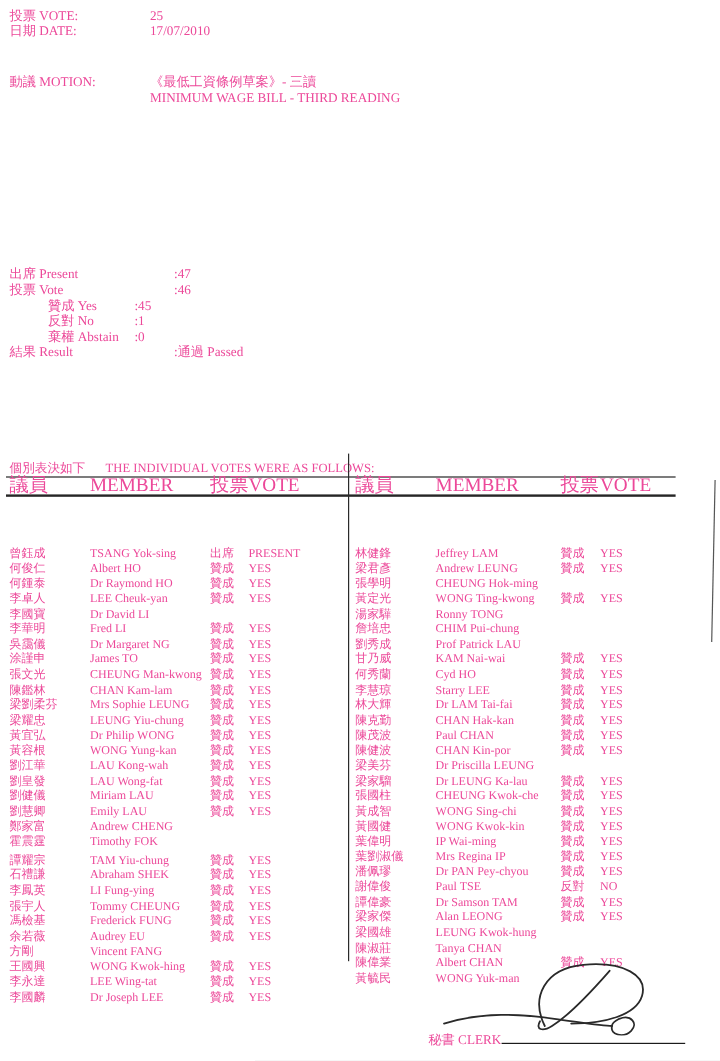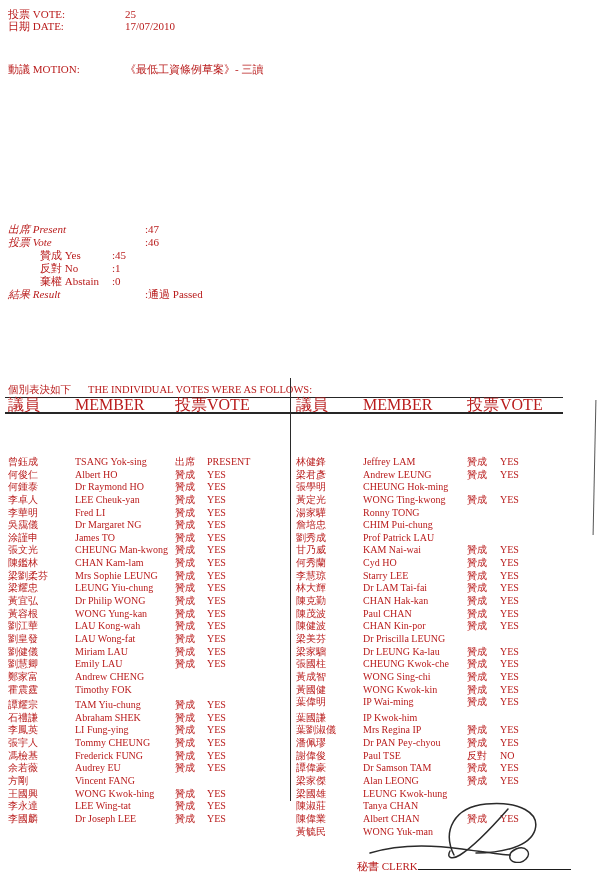--- a/index.html
+++ b/index.html
@@ -1,26 +1,26 @@
 <!DOCTYPE html>
 <html><head>
 <meta charset="utf-8">
 <style>
   html,body { margin:0; padding:0; background:#e8e8e8; }
   .page {
     position:relative; width:600px; height:884px; margin:0 auto;
-    background:#ffffff; color:#b91c1c;
+    background:#ffffff; color:#ec4899;
     font-family:"Liberation Serif","DejaVu Serif",serif;
     overflow:hidden;
   }
   
   .kv { position:absolute; left:8px; font-size:11px; line-height:12px; white-space:nowrap; }
   .kv .k { display:inline-block; vertical-align:top; }
   .w117 .k { width:117px; }
-  .w137 .k { width:137px;font-style:italic; }
+  .w137 .k { width:137px; }
   .kv.sub { left:40px; }
   .kv.sub .k { width:72px; }
   .stack { display:inline-block; vertical-align:top; }
   .stack span { display:block; line-height:12.6px; }
   
   .caption { position:absolute; left:8px; top:383px; font-size:10.5px; white-space:nowrap; }
   .caption .cz { display:inline-block; width:80px; }
   
   .hr { position:absolute; left:5px; width:558px; background:#262626; }
   .vline { position:absolute; background:#2a2a2a; }
@@ -48,20 +48,21 @@
   <div class="kv w117" style="top:8px">
     <span class="k">投票 VOTE:</span><span class="v">25</span>
   </div>
   <div class="kv w117" style="top:20px">
     <span class="k">日期 DATE:</span><span class="v">17/07/2010</span>
   </div>
 
   <div class="kv w117" style="top:63px">
     <span class="k">動議 MOTION:</span><span class="v stack">
       <span>《最低工資條例草案》- 三讀</span>
+      <span>MINIMUM WAGE BILL - THIRD READING</span>
     </span>
   </div>
 
 
   <div class="kv w137" style="top:223px">
     <span class="k">出席 Present</span><span class="v">:47</span>
   </div>
   <div class="kv w137" style="top:236px">
     <span class="k">投票 Vote</span><span class="v">:46</span>
   </div>
@@ -120,20 +121,26 @@
         <span class="tc c2">贊成</span>
         <span class="tc c3">YES</span>
       </div>
       <div class="trow">
         <span class="tc c0">李卓人</span>
         <span class="tc c1">LEE Cheuk-yan</span>
         <span class="tc c2">贊成</span>
         <span class="tc c3">YES</span>
       </div>
       <div class="trow">
+        <span class="tc c0">李國寶</span>
+        <span class="tc c1">Dr David LI</span>
+        <span class="tc c2"></span>
+        <span class="tc c3"></span>
+      </div>
+      <div class="trow">
         <span class="tc c0">李華明</span>
         <span class="tc c1">Fred LI</span>
         <span class="tc c2">贊成</span>
         <span class="tc c3">YES</span>
       </div>
       <div class="trow">
         <span class="tc c0">吳靄儀</span>
         <span class="tc c1">Dr Margaret NG</span>
         <span class="tc c2">贊成</span>
         <span class="tc c3">YES</span>
@@ -390,26 +397,20 @@
         <span class="tc c0">黃國健</span>
         <span class="tc c1">WONG Kwok-kin</span>
         <span class="tc c2">贊成</span>
         <span class="tc c3">YES</span>
       </div>
       <div class="trow">
         <span class="tc c0">葉偉明</span>
         <span class="tc c1">IP Wai-ming</span>
         <span class="tc c2">贊成</span>
         <span class="tc c3">YES</span>
-      </div>
-      <div class="trow gap-above">
-        <span class="tc c0">葉國謙</span>
-        <span class="tc c1">IP Kwok-him</span>
-        <span class="tc c2"></span>
-        <span class="tc c3"></span>
       </div>
       <div class="trow">
         <span class="tc c0">葉劉淑儀</span>
         <span class="tc c1">Mrs Regina IP</span>
         <span class="tc c2">贊成</span>
         <span class="tc c3">YES</span>
       </div>
       <div class="trow">
         <span class="tc c0">潘佩璆</span>
         <span class="tc c1">Dr PAN Pey-chyou</span>

